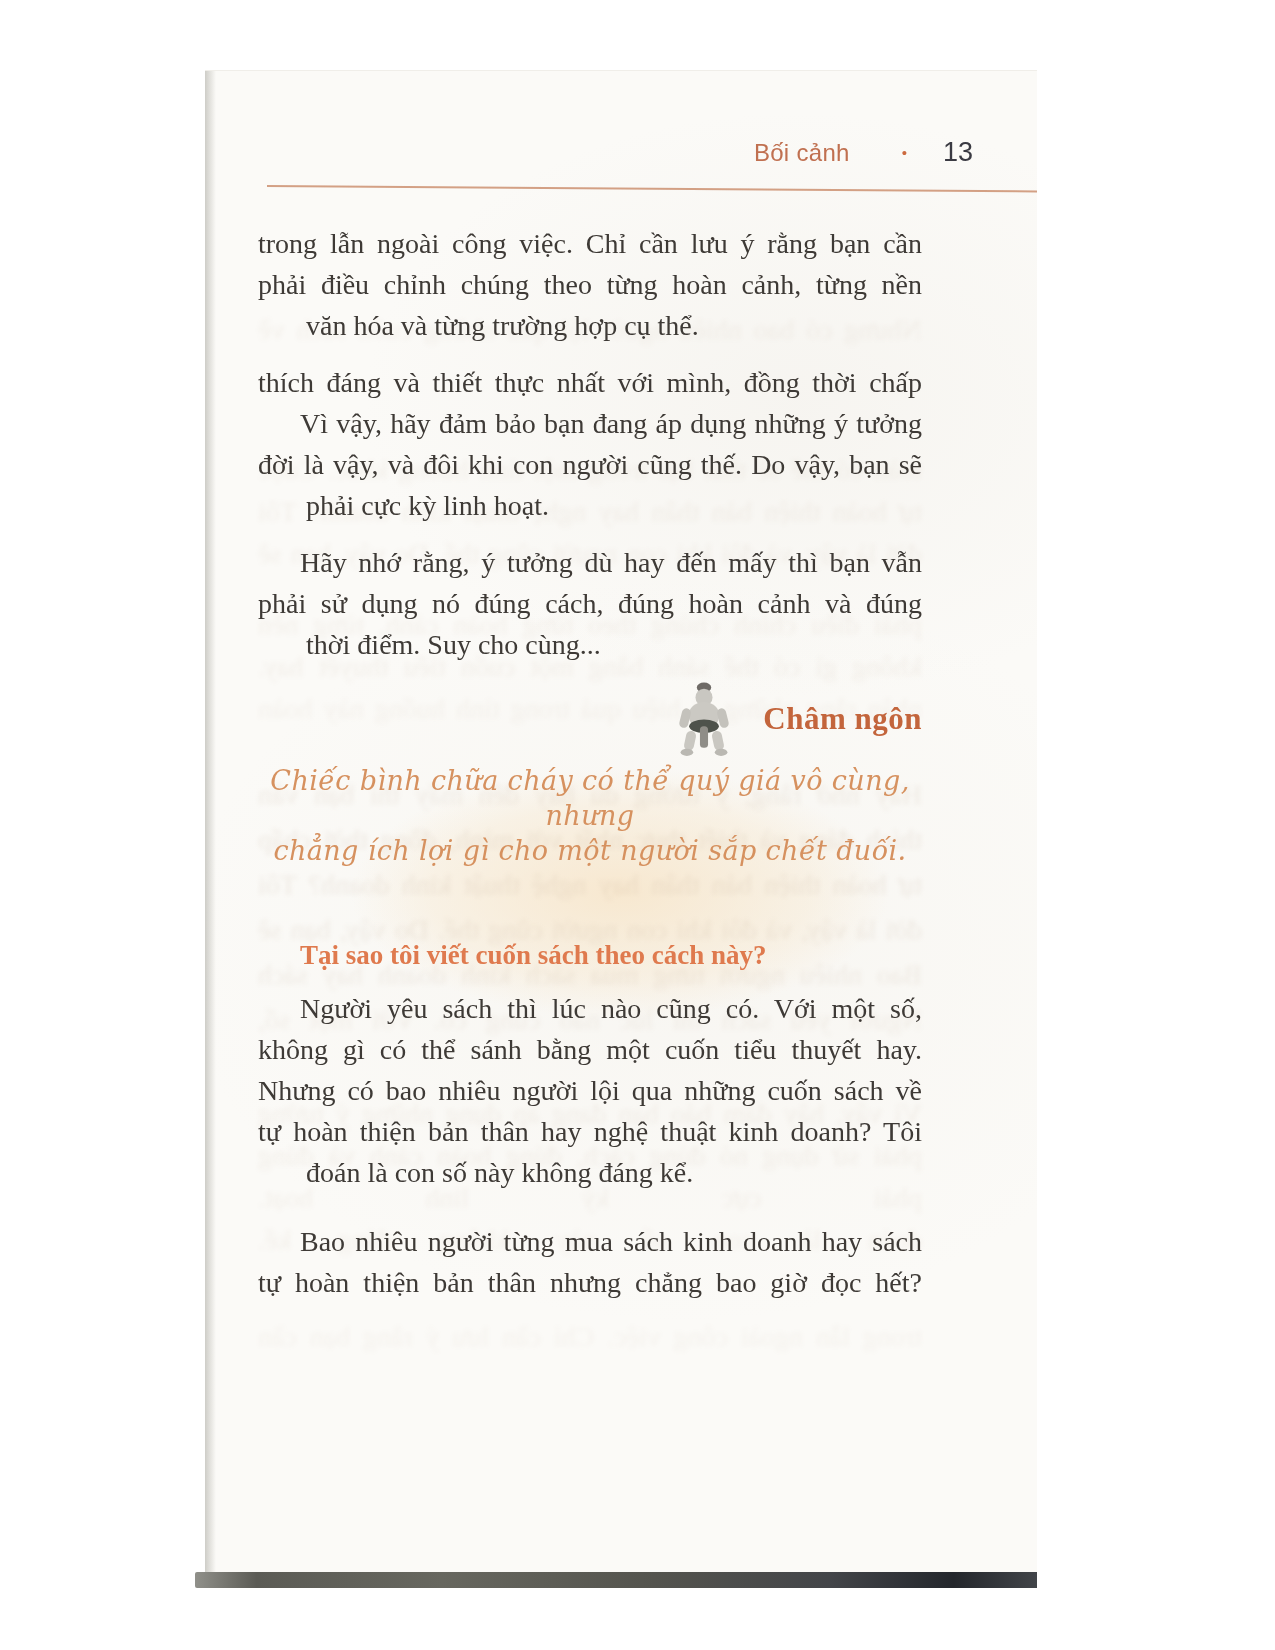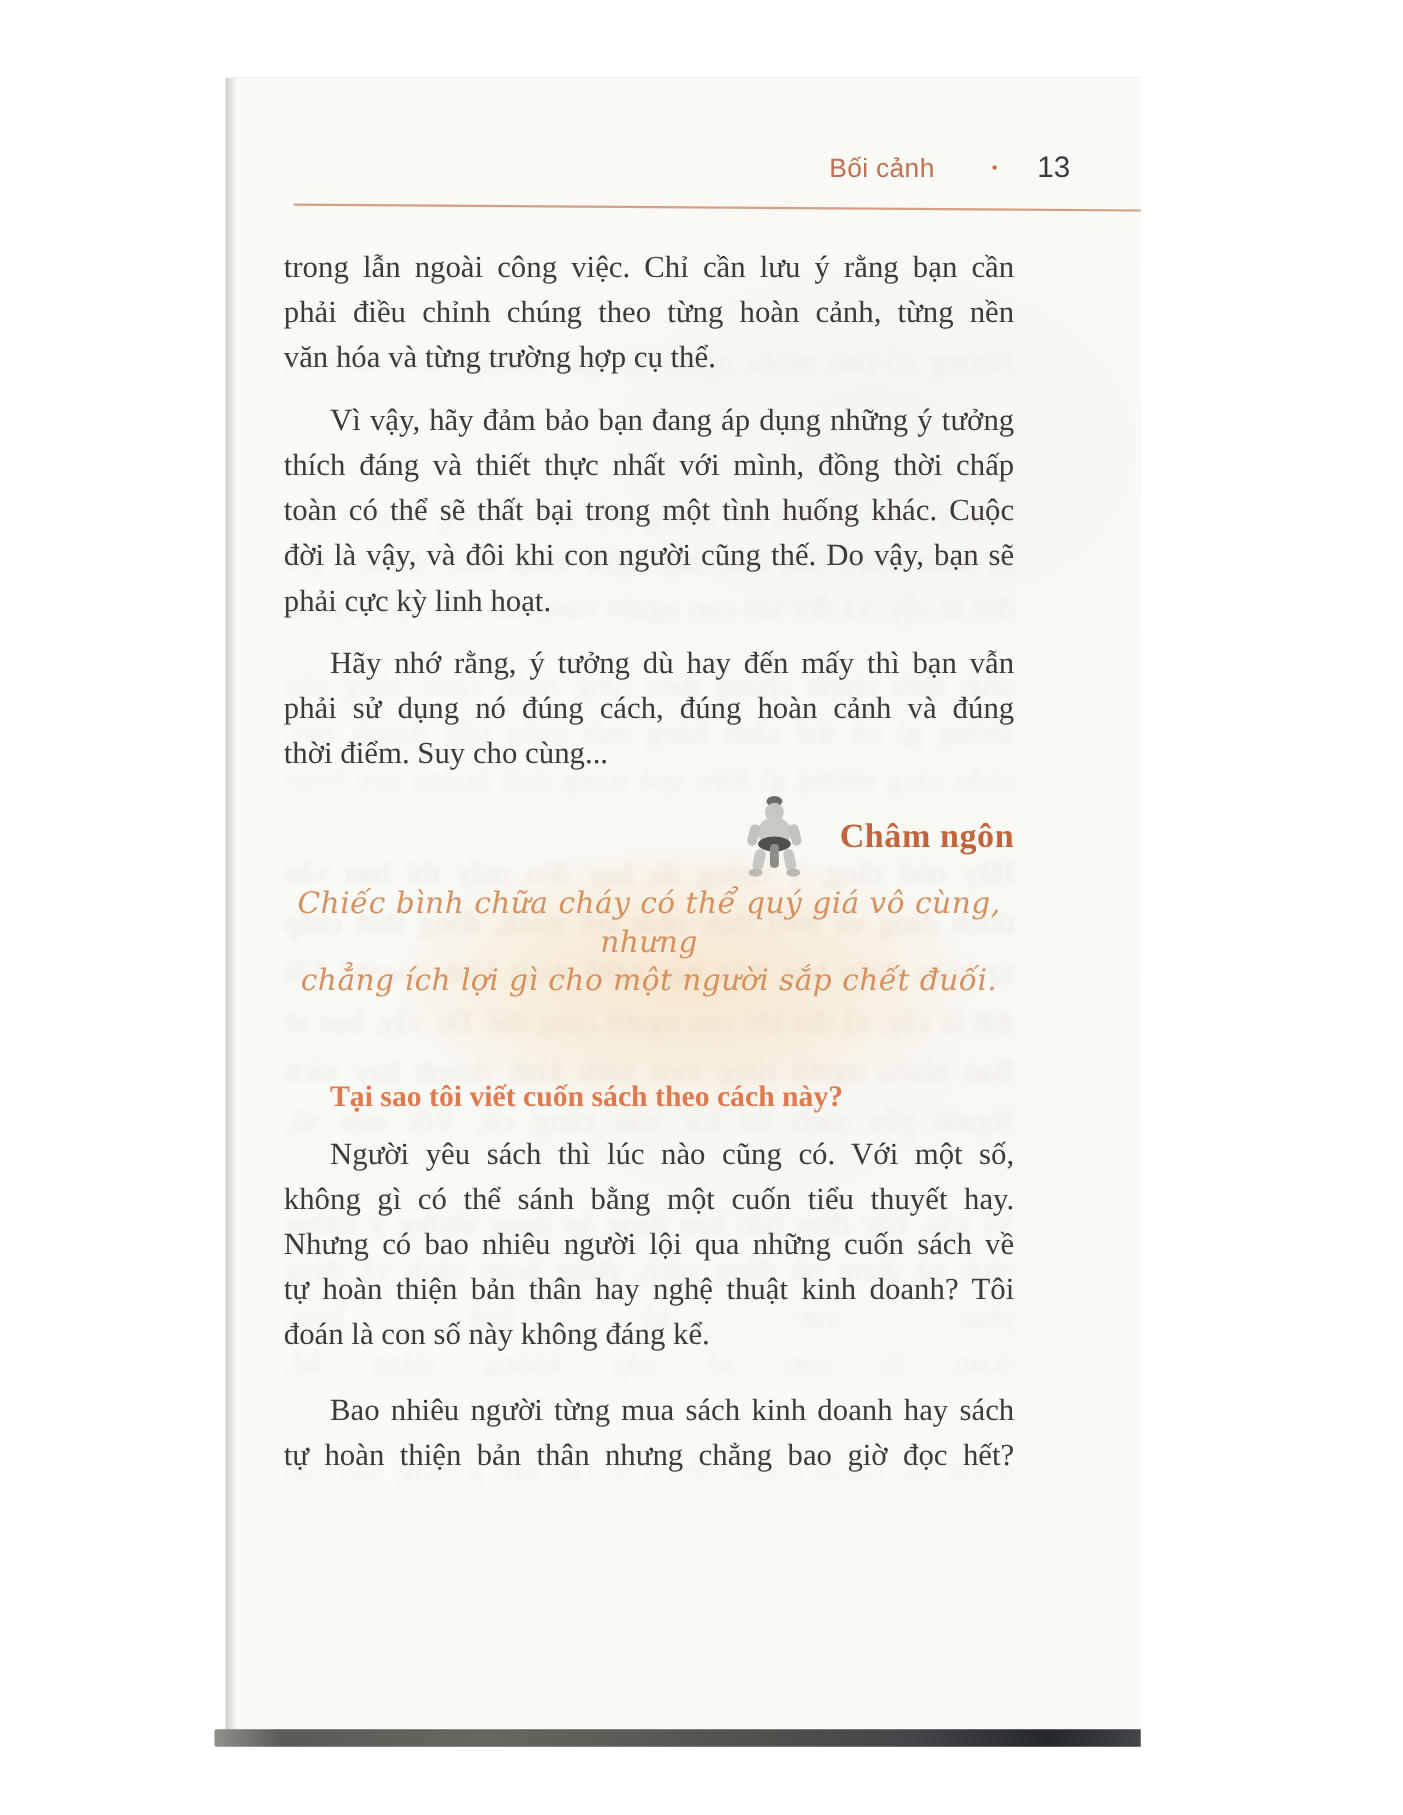--- a/index.html
+++ b/index.html
@@ -28,21 +28,21 @@
   .chapter{font-size:24px;color:#c07050;letter-spacing:.3px;}
   .dot{font-size:15px;color:#cc6a3e;margin:0 36px 0 52px;align-self:center;}
   .pagenum{font-size:27px;font-weight:400;color:#3a3a42;}
   .rule{position:absolute;left:62px;right:2px;top:114px;height:2px;z-index:3;
         background:#c98a68;opacity:.8;transform:rotate(.4deg);transform-origin:left center;}
   
   .content{position:absolute;left:53px;top:152px;width:664px;z-index:3;}
   .para{margin:0 0 16px 0;font-size:28px;line-height:41px;color:#3e3a36;}
   .para.gap-lg{margin-bottom:28px;}
   .line{display:block;text-align:justify;text-align-last:justify;}
-  .line.last{text-align-last:left;}
+  .line.last{text-align-last:left;margin-left:48px;}
   .line.ind{text-indent:42px;}
   
   .halo{position:absolute;left:70px;top:662px;width:690px;height:320px;z-index:1;
         background:radial-gradient(closest-side, rgba(247,227,196,.75), rgba(247,231,205,.4) 55%, rgba(247,231,205,0) 78%);}
   .proverb{margin:6px 0 70px 0;}
   .proverb-head{display:flex;align-items:center;justify-content:flex-end;gap:32px;padding-left:14px;margin-bottom:6px;}
   .sumo{width:54px;height:76px;flex:0 0 auto;}
   .proverb-label{font-size:31px;font-weight:700;color:#c3653c;letter-spacing:.5px;}
   .quote-line{text-align:center;font-style:italic;font-size:27px;line-height:35px;color:#d6915f;
         font-family:"DejaVu Serif","Liberation Serif",serif;letter-spacing:.4px;}
@@ -92,23 +92,22 @@
 
     <div class="content">
 
       <p class="para">
         <span class="line">trong lẫn ngoài công việc. Chỉ cần lưu ý rằng bạn cần</span>
         <span class="line">phải điều chỉnh chúng theo từng hoàn cảnh, từng nền</span>
         <span class="line last">văn hóa và từng trường hợp cụ thể.</span>
       </p>
 
       <p class="para">
+        <span class="line">thích đáng và thiết thực nhất với mình, đồng thời chấp</span>
         <span class="line ind">Vì vậy, hãy đảm bảo bạn đang áp dụng những ý tưởng</span>
-        <span class="line">thích đáng và thiết thực nhất với mình, đồng thời chấp</span>
-        <span class="line">toàn có thể sẽ thất bại trong một tình huống khác. Cuộc</span>
         <span class="line">đời là vậy, và đôi khi con người cũng thế. Do vậy, bạn sẽ</span>
         <span class="line last">phải cực kỳ linh hoạt.</span>
       </p>
 
       <p class="para">
         <span class="line ind">Hãy nhớ rằng, ý tưởng dù hay đến mấy thì bạn vẫn</span>
         <span class="line">phải sử dụng nó đúng cách, đúng hoàn cảnh và đúng</span>
         <span class="line last">thời điểm. Suy cho cùng...</span>
       </p>
 

